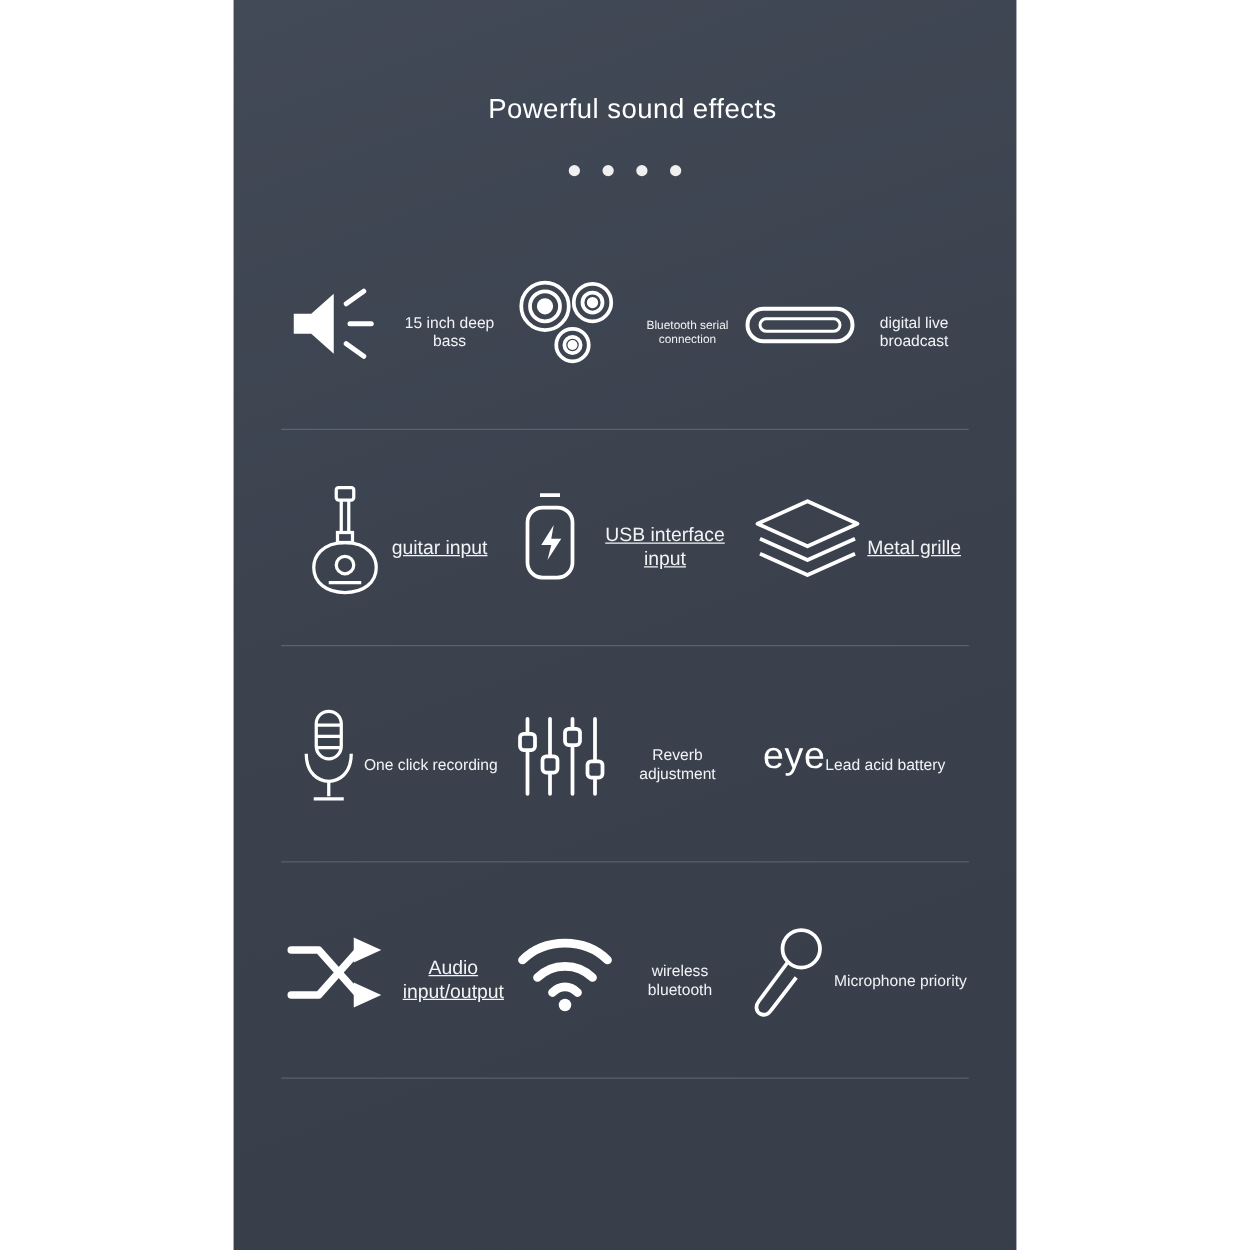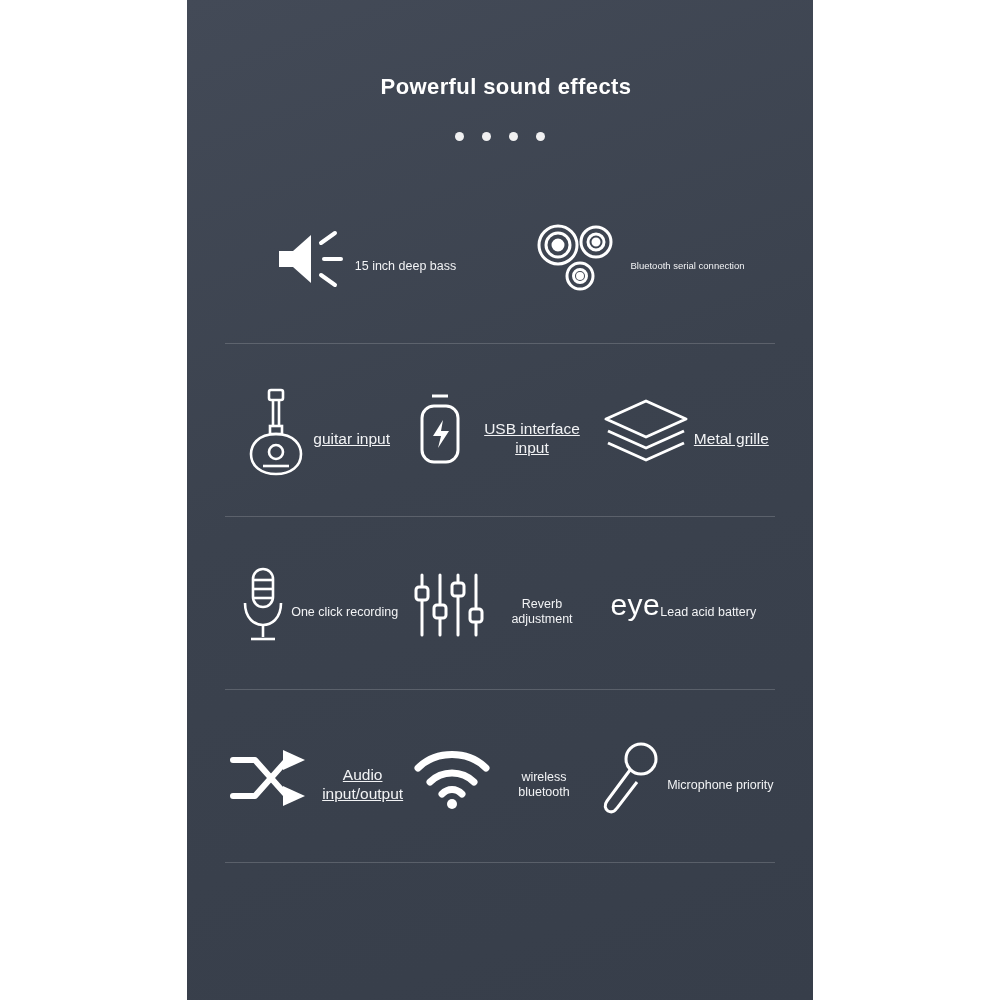--- a/index.html
+++ b/index.html
@@ -23,21 +23,21 @@
     top: 0;
     width: 626px;
     height: 1000px;
     background: #3c4350;
     background-image: linear-gradient(160deg, #434a57 0%, #3b424e 45%, #373e4a 100%);
     box-sizing: border-box;
     color: #ffffff;
   }
   .headline {
     text-align: center;
-    font-weight: bold;
+    font-weight: normal;
     color: #ffffff;
     padding-left: 12px;
   }
   #title-main {
     margin-top: 74px;
     font-size: 22px;
     letter-spacing: 0.4px;
   }
   #title-sub {
     margin-top: 33px;
@@ -144,20 +144,29 @@
                 <circle cx="66" cy="21" r="3" fill="#ffffff"></circle>
                 <circle cx="50" cy="55" r="13"></circle>
                 <circle cx="50" cy="55" r="6.5"></circle>
                 <circle cx="50" cy="55" r="2.5" fill="#ffffff"></circle>
               </g>
             </svg>
           </div>
           <div class="cell-label lbl-sm">Bluetooth serial connection</div>
         </div>
 
+        <div class="cell">
+          <div class="icon-wrap">
+            <svg width="96" height="56" viewBox="0 0 96 56">
+              <rect x="6" y="16" width="84" height="26" rx="13" fill="none" stroke="#ffffff" stroke-width="3.2"></rect>
+              <rect x="16" y="24" width="64" height="10" rx="5" fill="none" stroke="#ffffff" stroke-width="2.4"></rect>
+            </svg>
+          </div>
+          <div class="cell-label lbl-md">digital live broadcast</div>
+        </div>
       </div>
 
       <div class="row">
         <div class="cell">
           <div class="icon-wrap">
             <svg width="70" height="92" viewBox="0 0 70 92">
               <g fill="none" stroke="#ffffff" stroke-width="2.6">
                 <rect x="26" y="4" width="14" height="10" rx="2"></rect>
                 <line x1="30" y1="14" x2="30" y2="40"></line>
                 <line x1="36" y1="14" x2="36" y2="40"></line>

